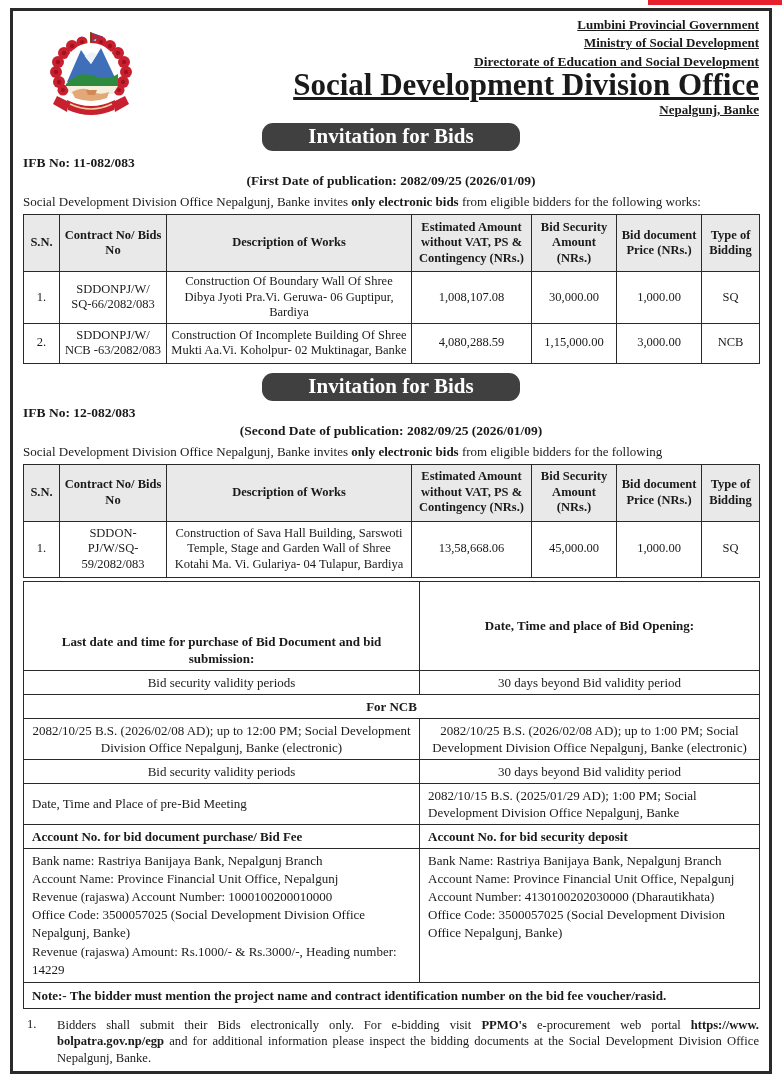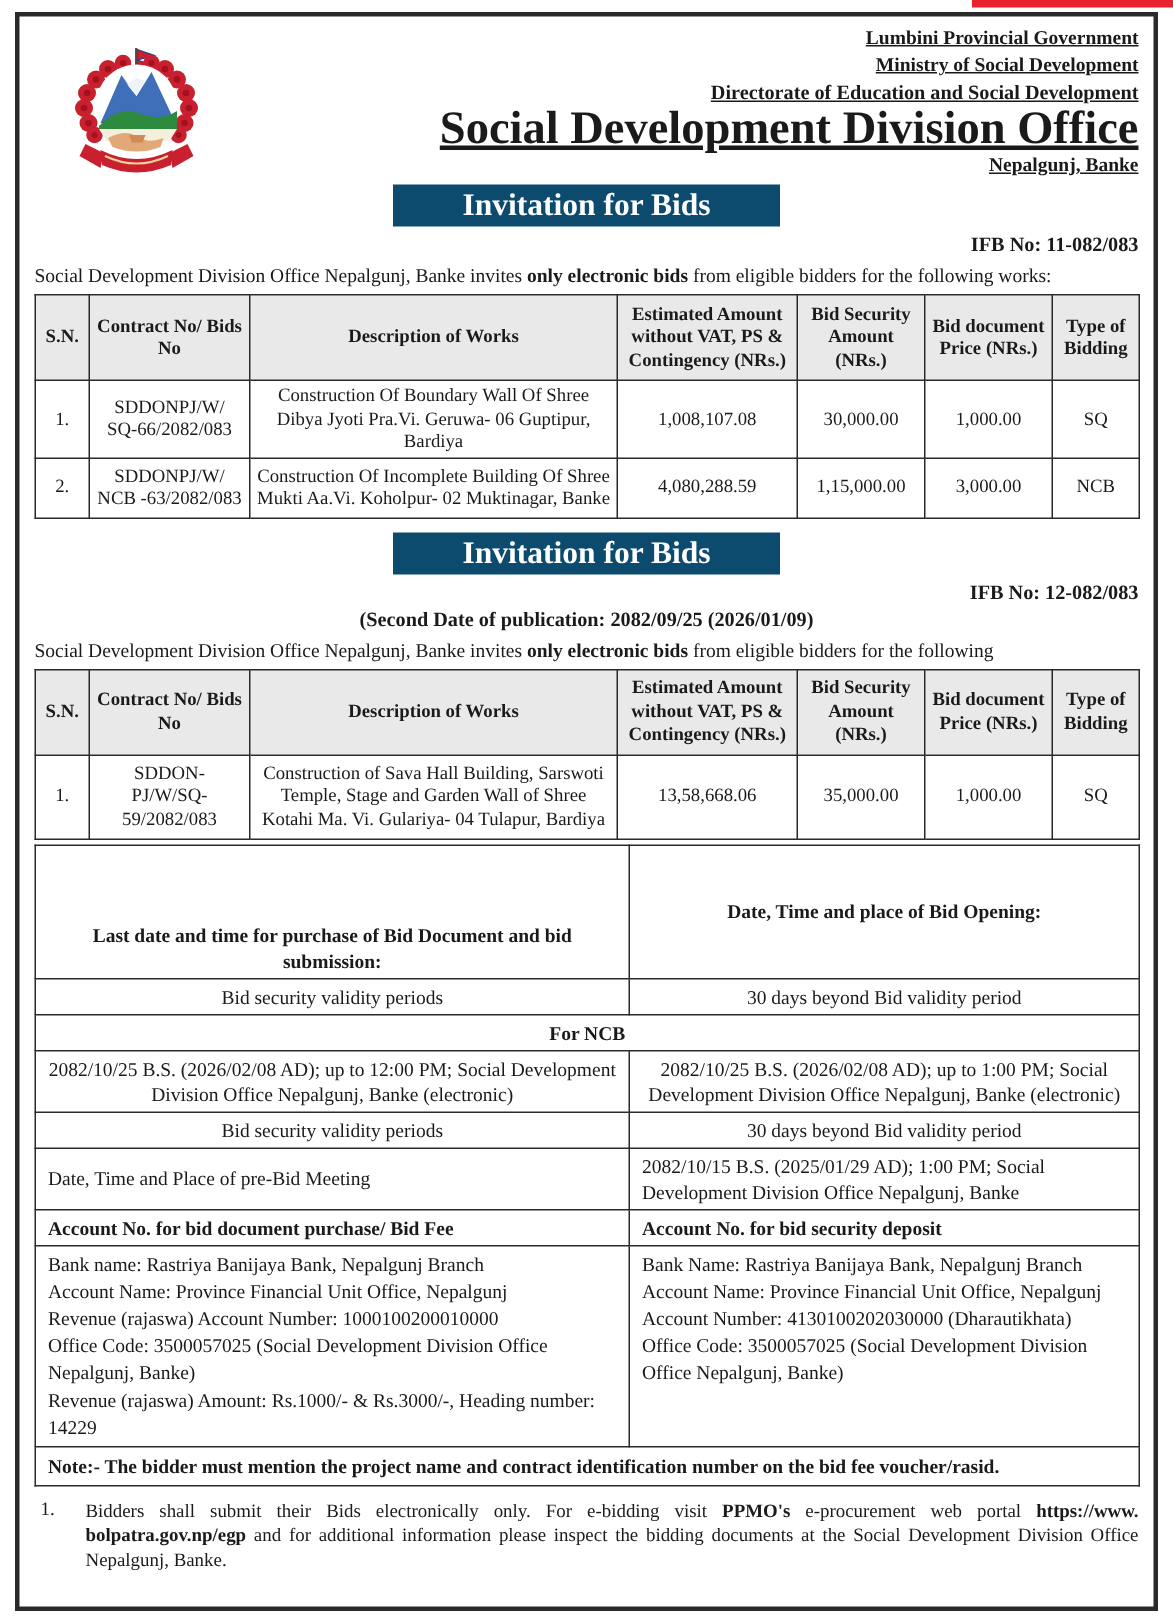--- a/index.html
+++ b/index.html
@@ -15,25 +15,25 @@
   }
   
   .hdr { text-align:right; position:relative;text-decoration:underline; }
   .logo { position:absolute; left:16px; top:14px; width:104px; height:92px; }
   .h-line1 { margin-top:5px; font-size:13px; font-weight:bold; line-height:17px; }
   .h-line2 { margin-top:1px; font-size:13px; font-weight:bold; line-height:17px; }
   .h-line3 { margin-top:2px; font-size:13.5px; font-weight:bold; line-height:18px; }
   .h-office { margin-top:0px; font-size:31px; font-weight:bold; line-height:28px; }
   .h-loc { margin-top:2px; font-size:13px; font-weight:bold; line-height:17px; }
   .banner {
-    margin:5px auto 0; width:258px; height:28px; background:#0c4a6e; color:#fff;
-    font-size:21px; font-weight:bold; text-align:center; line-height:27px;
+    margin:5px auto 0; width:258px; height:28px; background:#404040; color:#fff;
+    font-size:21px; font-weight:bold; text-align:center; line-height:27px;border-radius:11px;
   }
   .banner2 { margin-top:9px; }
-  .ifb   { margin-top:4px; font-size:13.5px; font-weight:bold; text-align:right; line-height:16px; }
+  .ifb   { margin-top:4px; font-size:13.5px; font-weight:bold; text-align:left; line-height:16px; }
   .pubdt { margin-top:2px; font-size:13.5px; font-weight:bold; text-align:center; line-height:16px; }
   .intro { margin-top:5px; font-size:13px; text-align:left; line-height:16px; }
   .intro b { font-weight:bold;text-align:center; }
   
   table.bids { border-collapse:collapse; width:736px; margin-top:4px; table-layout:fixed; }
   table.bids th, table.bids td {
     border:1.5px solid #2a2a2a; text-align:center; vertical-align:middle;
     font-size:12.5px; line-height:15.5px; padding:2px 3px;
   }
   table.bids th { background:#e9e9e9; font-weight:bold; height:57px; }
@@ -135,20 +135,21 @@
     </svg>
     <div class="h-line1">Lumbini Provincial Government</div>
     <div class="h-line2">Ministry of Social Development</div>
     <div class="h-line3">Directorate of Education and Social Development</div>
     <div class="h-office">Social Development Division Office</div>
     <div class="h-loc">Nepalgunj, Banke</div>
   </div>
 
   <div class="banner">Invitation for Bids</div>
   <div class="ifb">IFB No: 11-082/083</div>
+  <div class="pubdt">(First Date of publication: 2082/09/25 (2026/01/09)</div>
   <div class="intro"><span>Social Development Division Office Nepalgunj, Banke invites </span><b>only electronic bids</b><span> from eligible bidders for the following works:</span></div>
 
   <table class="bids">
     <colgroup>
         <col style="width:36px">
         <col style="width:107px">
         <col style="width:245px">
         <col style="width:120px">
         <col style="width:85px">
         <col style="width:85px">
@@ -218,21 +219,21 @@
     </tr>
     <tr>
       <td class="r56">1.</td>
       <td>
             <div>SDDON-</div>
             <div>PJ/W/SQ-</div>
             <div>59/2082/083</div>
           </td>
       <td>Construction of Sava Hall Building, Sarswoti Temple, Stage and Garden Wall of Shree Kotahi Ma. Vi. Gulariya- 04 Tulapur, Bardiya</td>
       <td>13,58,668.06</td>
-      <td>35,000.00</td>
+      <td>45,000.00</td>
       <td>1,000.00</td>
       <td>SQ</td>
     </tr>
   </tbody>
     </table>
 
   <table class="sched">
     <colgroup>
         <col style="width:396px">
         <col style="width:340px">

